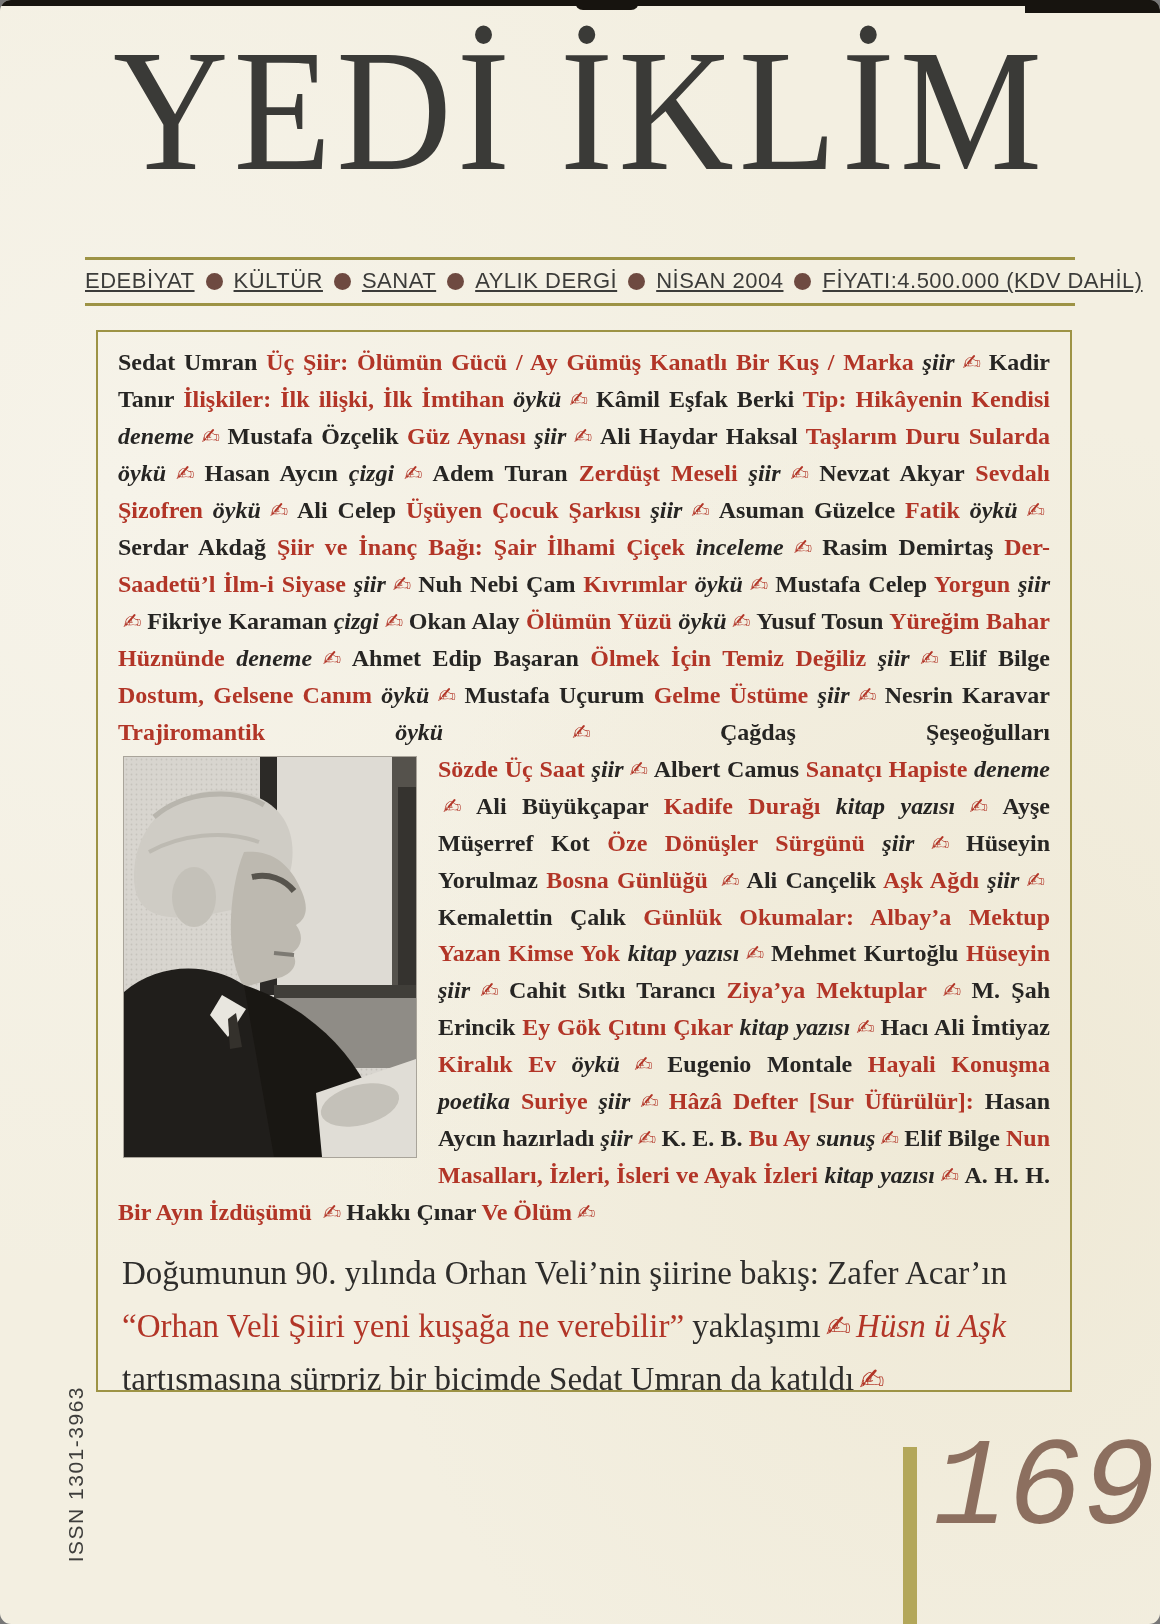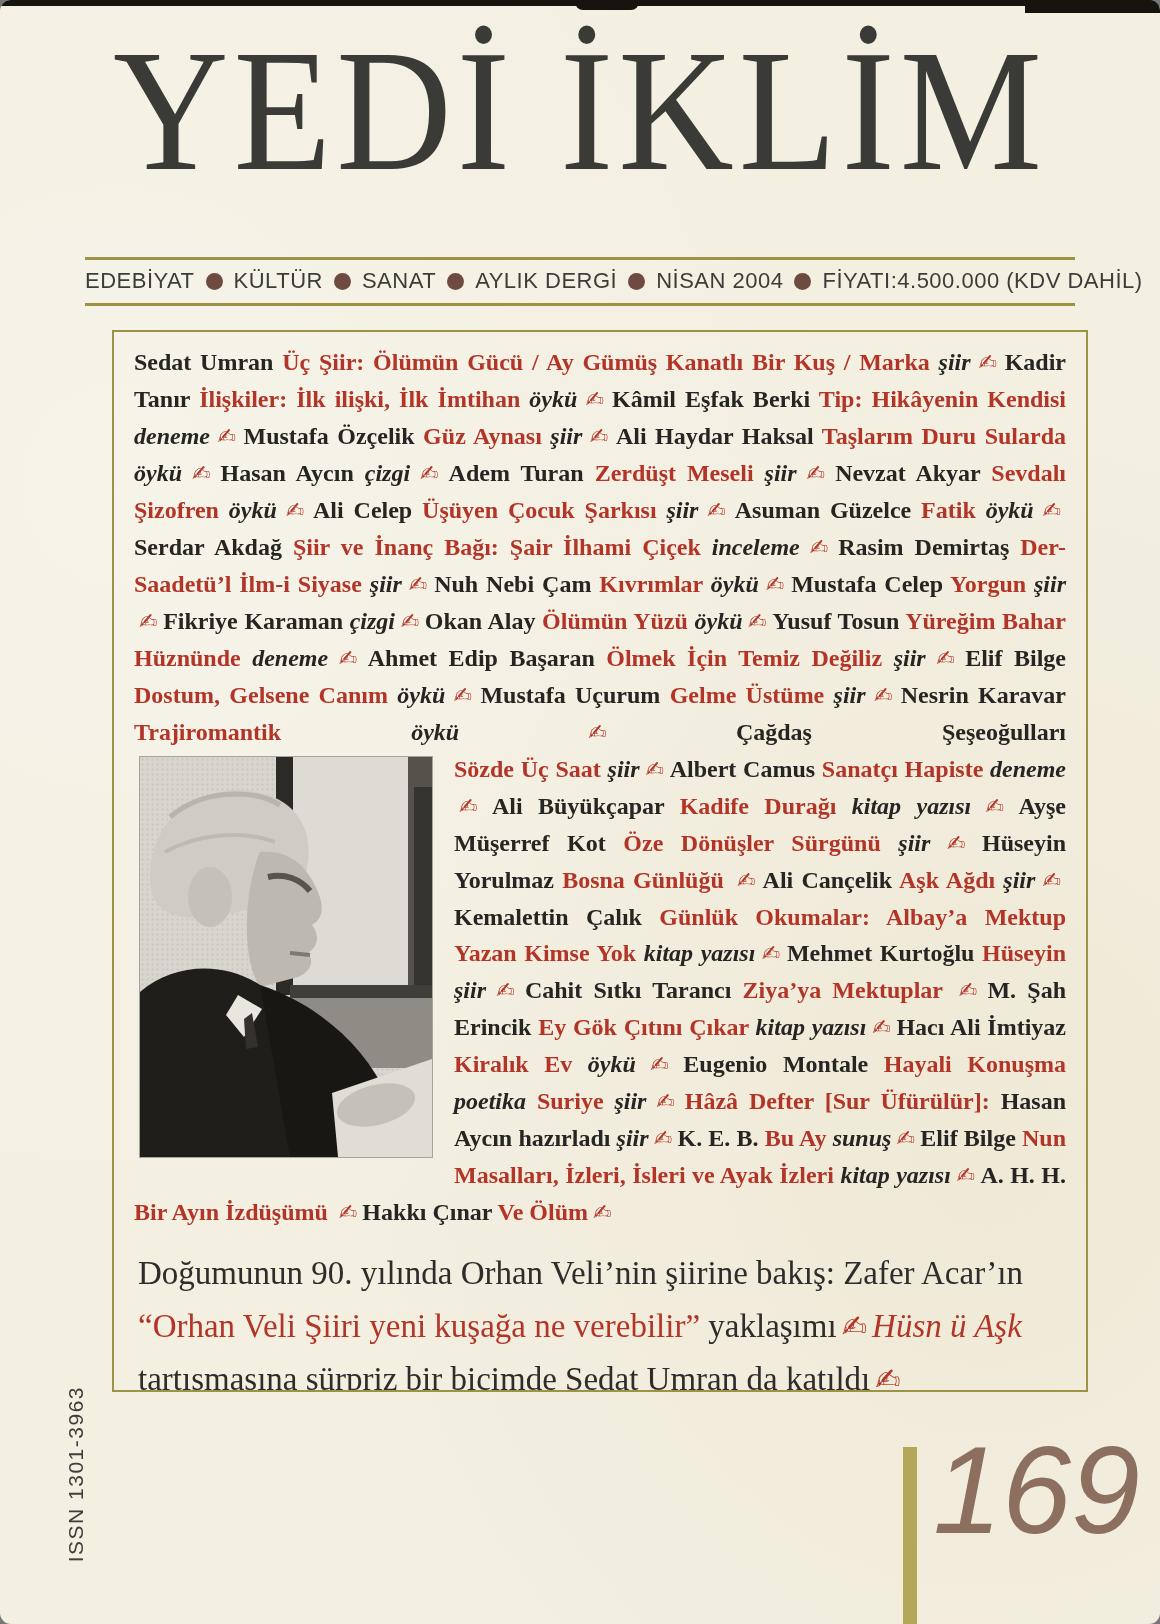--- a/index.html
+++ b/index.html
@@ -31,29 +31,29 @@
     font-size:160px;line-height:1.22;letter-spacing:5px;
     color:#3a3a37;font-weight:400;white-space:nowrap;
     transform:scaleY(1.08);transform-origin:top center;
   }
 
   .infobar{
     position:absolute;top:257px;left:85px;width:990px;
     border-top:3px solid var(--olive);border-bottom:3px solid var(--olive);
     padding:8px 0 9px;text-align:center;
     font-family:"Liberation Sans",sans-serif;font-size:22px;letter-spacing:.5px;
-    color:#3c3c3a;white-space:nowrap;
+    color:#3c3c3a;white-space:nowrap;text-decoration:underline;
   }
   .infobar .bullet{
     display:inline-block;width:17px;height:17px;border-radius:50%;
     background:var(--bullet);margin:0 11px;vertical-align:-2px;
   }
 
   .contents-box{
-    position:absolute;top:330px;left:112px;width:976px;height:1062px;
+    position:absolute;top:330px;left:96px;width:976px;height:1062px;
     box-sizing:border-box;border:2px solid var(--olive);
     padding:12px 20px 4px;overflow:hidden;
   }
   .toc{
     margin:0;text-align:justify;
     font-size:24px;line-height:36px;font-weight:700;color:var(--ink);
   }
   .toc-a{text-align-last:justify;}
   .photo{
     float:left;width:292px;height:400px;margin:6px 22px 6px 6px;
@@ -79,21 +79,21 @@
 
   .issn{
     position:absolute;left:64px;bottom:62px;
     writing-mode:vertical-rl;transform:rotate(180deg);
     font-family:"Liberation Sans",sans-serif;font-size:21px;
     letter-spacing:1.5px;color:#3e3e3c;
   }
   .issue-bar{position:absolute;left:903px;top:1447px;width:14px;height:177px;background:#b3a75a;}
   .issue-number{
     position:absolute;left:933px;top:1428px;
-    font-family:Liberation Sans, sans-serif;font-style:italic;
+    font-family:Liberation Mono, monospace;font-style:italic;
     font-size:124px;line-height:1;color:var(--issue-brown);
   }
 </style>
 </head>
 <body>
 
 <div class="page">
 
   <div class="scan-top"></div>
   <div class="scan-corner"></div>

